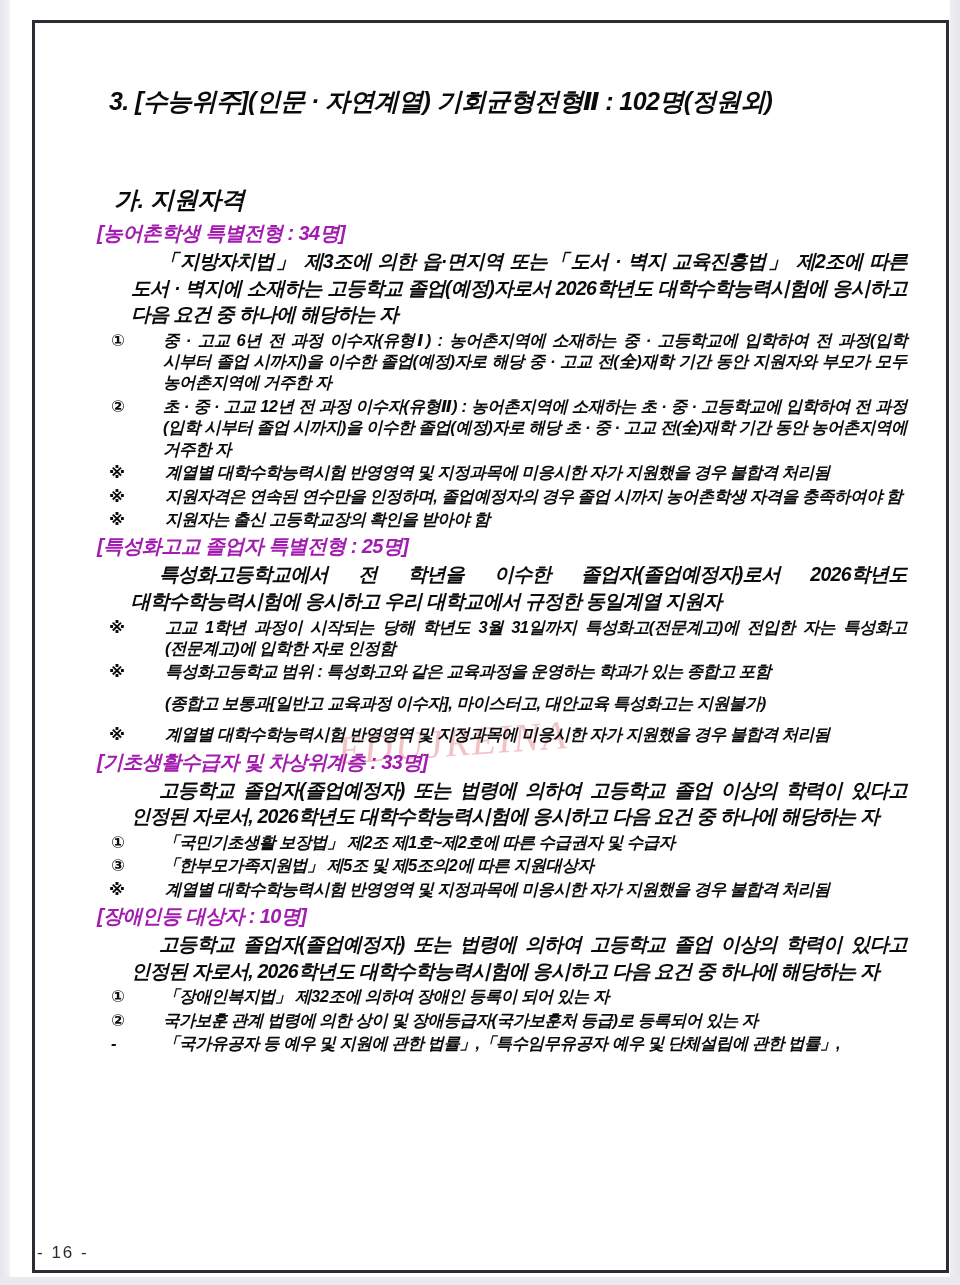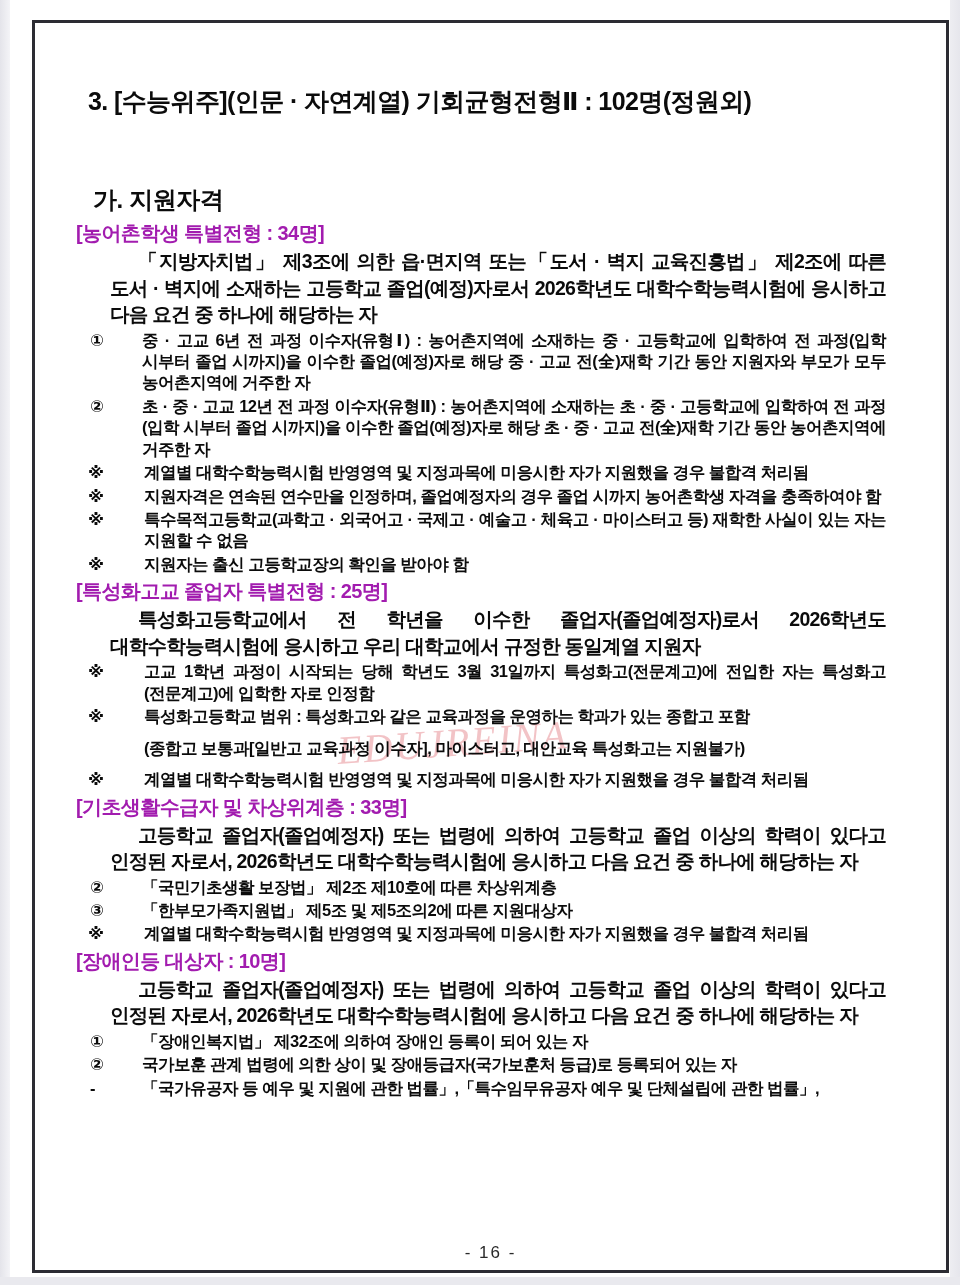--- a/index.html
+++ b/index.html
@@ -83,24 +83,25 @@
     opacity: 0.85;
     white-space: nowrap;
     transform: rotate(-4deg);
     pointer-events: none;
     z-index: 5;
   }
 
   
   .content {
     position: absolute;
-    left: 39px;
+    left: 60px;
     top: 60px;
     width: 810px;
     z-index: 10;
+    font-style: italic;
   }
 
   .doc-title {
     font-size: 25px;
     font-weight: bold;
     color: #0b0b0b;
     letter-spacing: -0.6px;
     white-space: nowrap;
     margin: 0 0 0 12px;
   }
@@ -167,21 +168,20 @@
     display: inline-block;
     width: 26px;
   }
   .note-item .marker { width: 28px; }
 
   .page-footer {
     position: absolute;
     left: 0;
     right: 0;
     top: 1218px;
-    text-align: center;
     font-size: 17px;
     color: #2a2a2a;
     letter-spacing: 2px;
     font-family: "Liberation Sans", sans-serif;
   }
 </style>
 </head>
 <body>
 
 <div class="left-gutter"></div>
@@ -198,35 +198,34 @@
         <h1 class="doc-title">3. [수능위주](인문 · 자연계열) 기회균형전형Ⅱ : 102명(정원외)</h1>
         <h2 class="sub-heading">가. 지원자격</h2>
         <div id="sections-root">
             <div>
               <div class="bracket-heading">[농어촌학생 특별전형 : 34명]</div>
               <div class="body-para">「지방자치법」 제3조에 의한 읍·면지역 또는「도서 · 벽지 교육진흥법」 제2조에 따른 도서 · 벽지에 소재하는 고등학교 졸업(예정)자로서 2026학년도 대학수학능력시험에 응시하고 다음 요건 중 하나에 해당하는 자</div>
               <div class="num-item"><span class="marker">①</span><span>중 · 고교 6년 전 과정 이수자(유형Ⅰ) : 농어촌지역에 소재하는 중 · 고등학교에 입학하여 전 과정(입학 시부터 졸업 시까지)을 이수한 졸업(예정)자로 해당 중 · 고교 전(全)재학 기간 동안 지원자와 부모가 모두 농어촌지역에 거주한 자</span></div>
               <div class="num-item"><span class="marker">②</span><span>초 · 중 · 고교 12년 전 과정 이수자(유형Ⅱ) : 농어촌지역에 소재하는 초 · 중 · 고등학교에 입학하여 전 과정(입학 시부터 졸업 시까지)을 이수한 졸업(예정)자로 해당 초 · 중 · 고교 전(全)재학 기간 동안 농어촌지역에 거주한 자</span></div>
               <div class="note-item"><span class="marker">※</span><span>계열별 대학수학능력시험 반영영역 및 지정과목에 미응시한 자가 지원했을 경우 불합격 처리됨</span></div>
               <div class="note-item"><span class="marker">※</span><span>지원자격은 연속된 연수만을 인정하며, 졸업예정자의 경우 졸업 시까지 농어촌학생 자격을 충족하여야 함</span></div>
-              <div class="note-item"><span class="marker">※</span><span>특수목적고등학교(과학고 · 외국어고 · 국제고 · 예술고 · 체육고 · 마이스터고 등) 재학한 사실이 있는 자는 지원할 수 없음</span></div>
               <div class="note-item"><span class="marker">※</span><span>지원자는 출신 고등학교장의 확인을 받아야 함</span></div>
             </div>
             <div>
               <div class="bracket-heading">[특성화고교 졸업자 특별전형 : 25명]</div>
               <div class="body-para">특성화고등학교에서 전 학년을 이수한 졸업자(졸업예정자)로서 2026학년도 대학수학능력시험에 응시하고 우리 대학교에서 규정한 동일계열 지원자</div>
               <div class="note-item"><span class="marker">※</span><span>고교 1학년 과정이 시작되는 당해 학년도 3월 31일까지 특성화고(전문계고)에 전입한 자는 특성화고(전문계고)에 입학한 자로 인정함</span></div>
               <div class="note-item"><span class="marker">※</span><span>특성화고등학교 범위 : 특성화고와 같은 교육과정을 운영하는 학과가 있는 종합고 포함</span></div>
               <div class="sub-line">(종합고 보통과[일반고 교육과정 이수자], 마이스터고, 대안교육 특성화고는 지원불가)</div>
               <div class="note-item"><span class="marker">※</span><span>계열별 대학수학능력시험 반영영역 및 지정과목에 미응시한 자가 지원했을 경우 불합격 처리됨</span></div>
             </div>
             <div>
               <div class="bracket-heading">[기초생활수급자 및 차상위계층 : 33명]</div>
               <div class="body-para">고등학교 졸업자(졸업예정자) 또는 법령에 의하여 고등학교 졸업 이상의 학력이 있다고 인정된 자로서, 2026학년도 대학수학능력시험에 응시하고 다음 요건 중 하나에 해당하는 자</div>
-              <div class="num-item"><span class="marker">②</span><span>「국민기초생활 보장법」 제2조 제10호에 따른 차상위계층</span></div>
+              <div class="num-item"><span class="marker">①</span><span>「국민기초생활 보장법」 제2조 제1호~제2호에 따른 수급권자 및 수급자</span></div>
               <div class="num-item"><span class="marker">③</span><span>「한부모가족지원법」 제5조 및 제5조의2에 따른 지원대상자</span></div>
               <div class="note-item"><span class="marker">※</span><span>계열별 대학수학능력시험 반영영역 및 지정과목에 미응시한 자가 지원했을 경우 불합격 처리됨</span></div>
             </div>
             <div>
               <div class="bracket-heading">[장애인등 대상자 : 10명]</div>
               <div class="body-para">고등학교 졸업자(졸업예정자) 또는 법령에 의하여 고등학교 졸업 이상의 학력이 있다고 인정된 자로서, 2026학년도 대학수학능력시험에 응시하고 다음 요건 중 하나에 해당하는 자</div>
               <div class="num-item"><span class="marker">①</span><span>「장애인복지법」 제32조에 의하여 장애인 등록이 되어 있는 자</span></div>
               <div class="num-item"><span class="marker">②</span><span>국가보훈 관계 법령에 의한 상이 및 장애등급자(국가보훈처 등급)로 등록되어 있는 자</span></div>
               <div class="dash-item"><span class="marker">-</span><span>「국가유공자 등 예우 및 지원에 관한 법률」,「특수임무유공자 예우 및 단체설립에 관한 법률」,</span></div>
             </div>

